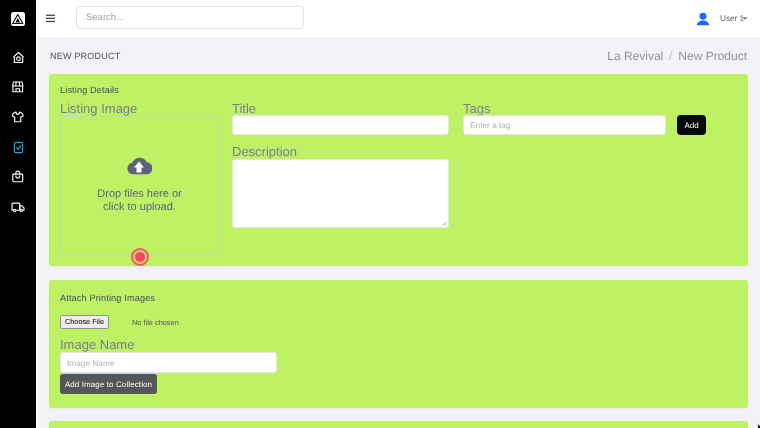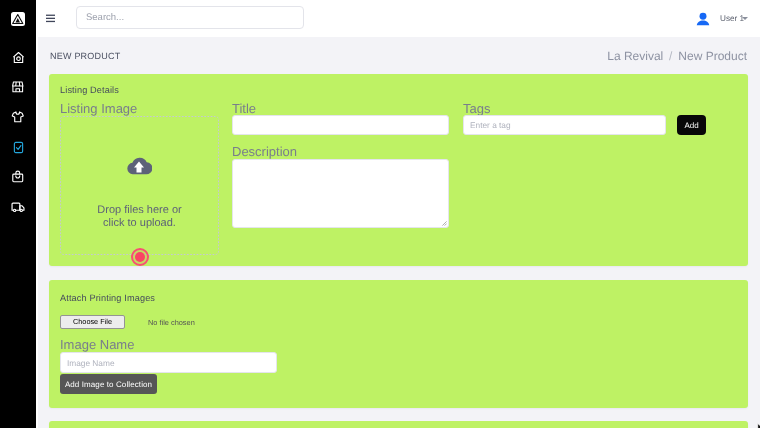--- a/index.html
+++ b/index.html
@@ -40,21 +40,21 @@
 
   .dropzone{position:absolute;border-radius:3px;}
   .dashframe{position:absolute;left:0;top:0;display:block;}
   .dropmsg{font-size:11px;color:#5d6278;line-height:12.6px;text-align:center;}
 
   .input{position:absolute;border:1px solid #e4e5ec;border-radius:3px;background:#fff;box-sizing:border-box;}
   .input .ph{position:absolute;left:6px;top:50%;transform:translateY(-50%);font-size:8.3px;color:#b0b3be;}
 
   .btn-add{position:absolute;background:#080808;color:#fff;border-radius:4px;font-size:8px;display:flex;align-items:center;justify-content:center;}
 
-  .filebtn{border:1px solid #949494;border-radius:2px;background:#ededed;font-size:7.3px;color:#000;padding:2px 12px;line-height:8px;}
+  .filebtn{border:1px solid #949494;border-radius:2px;background:#ededed;font-size:7.3px;color:#000;padding:2px 4px;line-height:8px;}
   .filetext{font-size:7.4px;color:#555;padding-left:20px;}
 
   .btn-grey{background:#565656;color:#fff;border-radius:3px;font-size:8px;display:flex;align-items:center;justify-content:center;letter-spacing:.1px;}
 
   .clickdot{position:absolute;width:14px;height:14px;border-radius:50%;background:rgba(250,68,100,.14);border:2px solid #f94f73;display:flex;align-items:center;justify-content:center;}
   .clickdot i{width:10px;height:10px;border-radius:50%;background:#fa4464;display:block;}
   .cursor{position:absolute;left:757px;top:423px;display:block;}
 </style>
 </head>
 <body>
@@ -148,21 +148,21 @@
     <div class="cardtitle" style="position:absolute;left:11px;top:11px;">Listing Details</div>
     <div class="fieldlabel" style="position:absolute;left:11px;top:27px;">Listing Image</div>
     <div class="dropzone" style="left:11px;top:42px;width:159px;height:139px;">
       <svg class="dashframe" width="159" height="139" viewBox="0 0 159 139">
           <rect x="0.5" y="0.5" width="158" height="138" rx="3" fill="none" stroke="#c4c8d4" stroke-width="1" stroke-dasharray="1.7 1.5"></rect>
         </svg>
       <svg width="26" height="20" viewBox="0 0 52 38" style="display:block;position:absolute;left:66px;top:39px;">
           <path d="M13.5 37.5 A11.5 11.5 0 0 1 12.8 14.6 A15.5 15.5 0 0 1 41.5 13.4 A10.8 10.8 0 0 1 40 37.5 Z" fill="#5d6278"></path>
           <path d="M26 12 L36 24 H31 V34 H21 V24 H16 Z" fill="#fff"></path>
         </svg>
-      <div class="dropmsg" style="margin-top:0;position:absolute;top:88px;left:0;right:0;">
+      <div class="dropmsg" style="margin-top:0;position:absolute;top:72px;left:0;right:0;">
         <div>Drop files here or</div>
         <div>click to upload.</div>
       </div>
     </div>
 
     <div class="fieldlabel" style="position:absolute;left:183px;top:27px;">Title</div>
     <div class="input" style="left:183px;top:41px;width:217px;height:20px;"></div>
 
     <div class="fieldlabel" style="position:absolute;left:183px;top:70px;">Description</div>
     <div class="input" style="left:183px;top:85px;width:217px;height:69px;">

